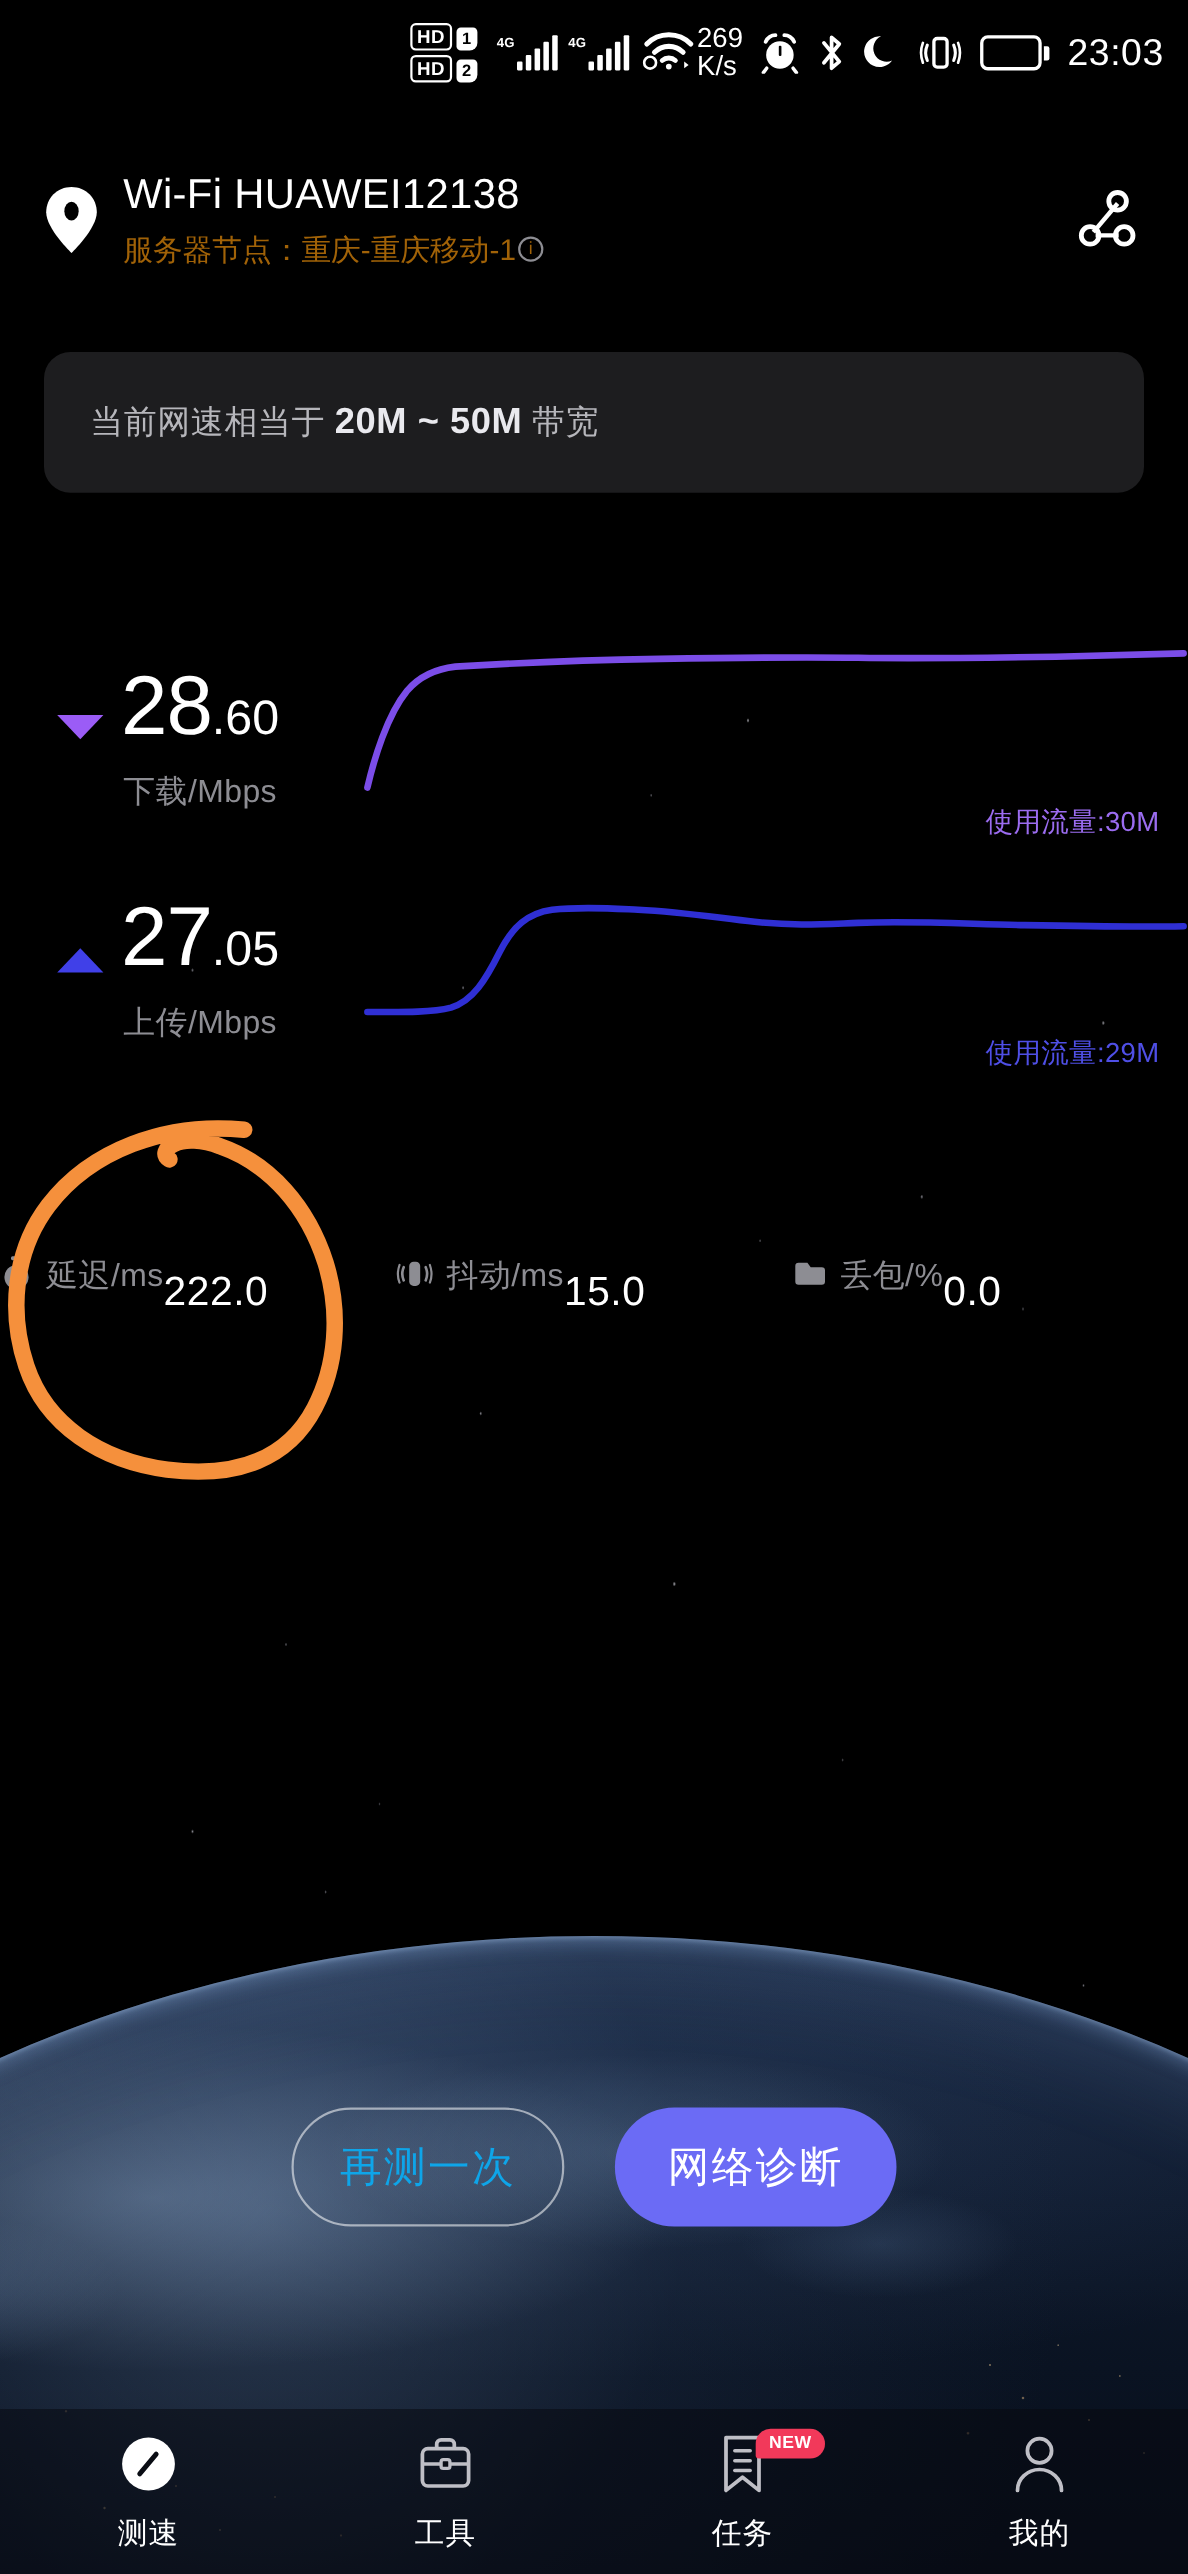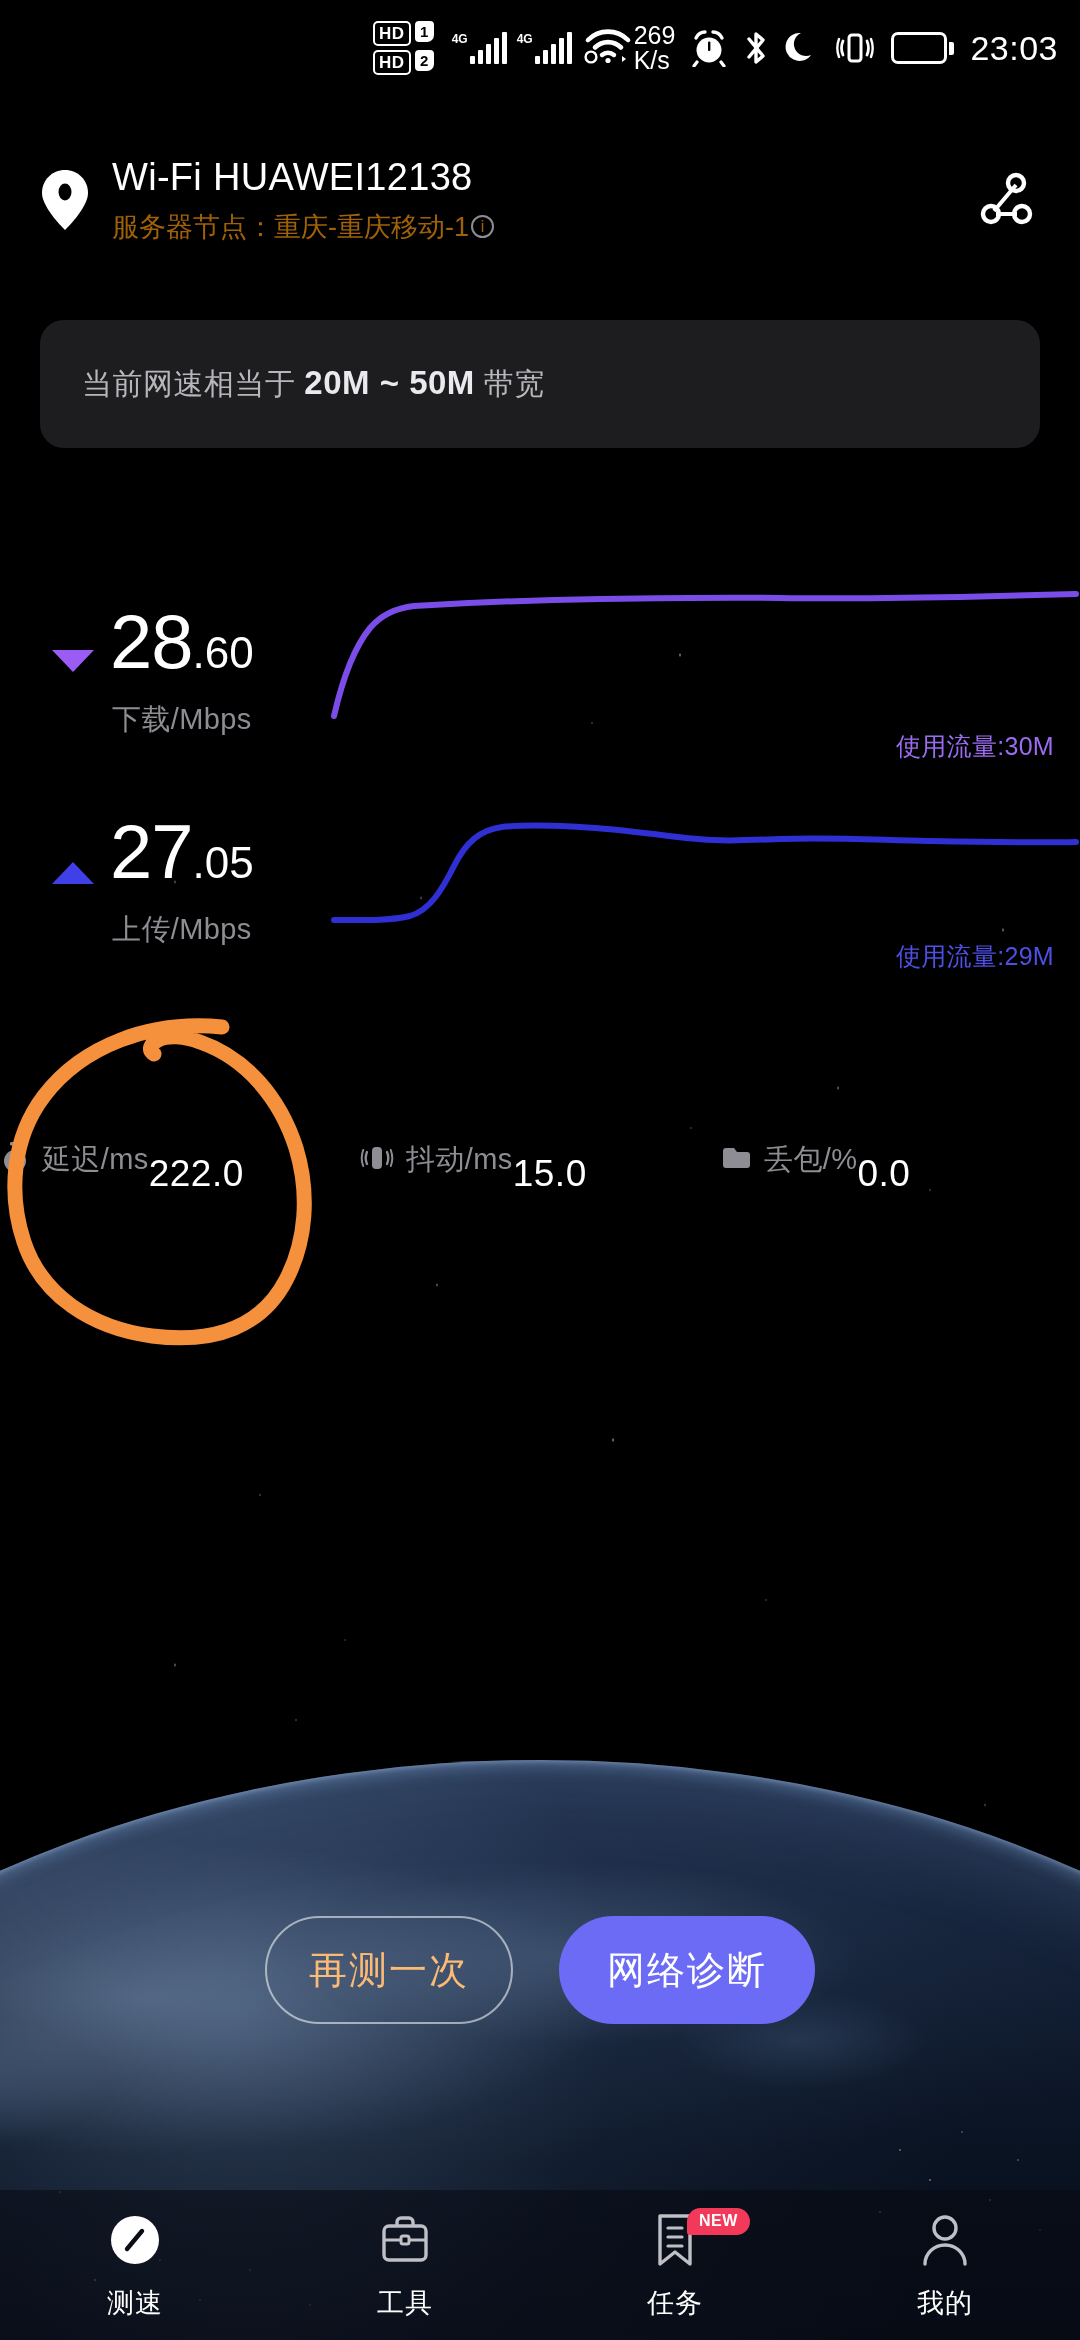--- a/index.html
+++ b/index.html
@@ -86,21 +86,21 @@
       transparent;
   }
 
   
   #statusbar {
     position:absolute; left:0; top:0; width:1080px; height:96px;
     display:flex; align-items:center; justify-content:flex-end;
     padding-right:22px; gap:0px; color:#fff;
   }
   .hd-stack { display:flex; flex-direction:column; gap:4px; margin-right:8px; }
-  .hd-row { display:flex; align-items:flex-start; gap:4px; }
+  .hd-row { display:flex; align-items:flex-end; gap:4px; }
   .hd-badge {
     font-size:17px; font-weight:700; line-height:1;
     border:2px solid #fff; border-radius:5px; padding:2px 4px;
     letter-spacing:.5px;
   }
   .sim-badge {
     font-size:15px; font-weight:700; line-height:1;
     background:#fff; color:#000; border-radius:4px 4px 7px 4px;
     padding:3px 5px 3px 5px; min-width:19px; text-align:center;
   }
@@ -204,21 +204,21 @@
 
   
   #actions {
     position:absolute; left:0; top:1910px; width:1080px; height:120px;
     display:flex; align-items:center; justify-content:center; gap:46px;
   }
   .btn {
     height:108px; border-radius:56px; display:flex; align-items:center;
     justify-content:center; font-size:38px; letter-spacing:2px;
   }
-  #btn-retest { width:248px; border:2px solid rgba(255,255,255,.55); color:#fdba74; }
+  #btn-retest { width:248px; border:2px solid rgba(255,255,255,.55); color:#0ea5e9; }
   #btn-diag { width:256px; background:#6B6BF5; color:#fff; }
 
   
   #nav {
     position:absolute; left:0; top:2190px; width:1080px; height:150px;
     display:flex; background:rgba(8,10,16,.55);
   }
   .nav-item {
     flex:1; display:flex; flex-direction:column; align-items:center;
     justify-content:center; position:relative; gap:14px;

